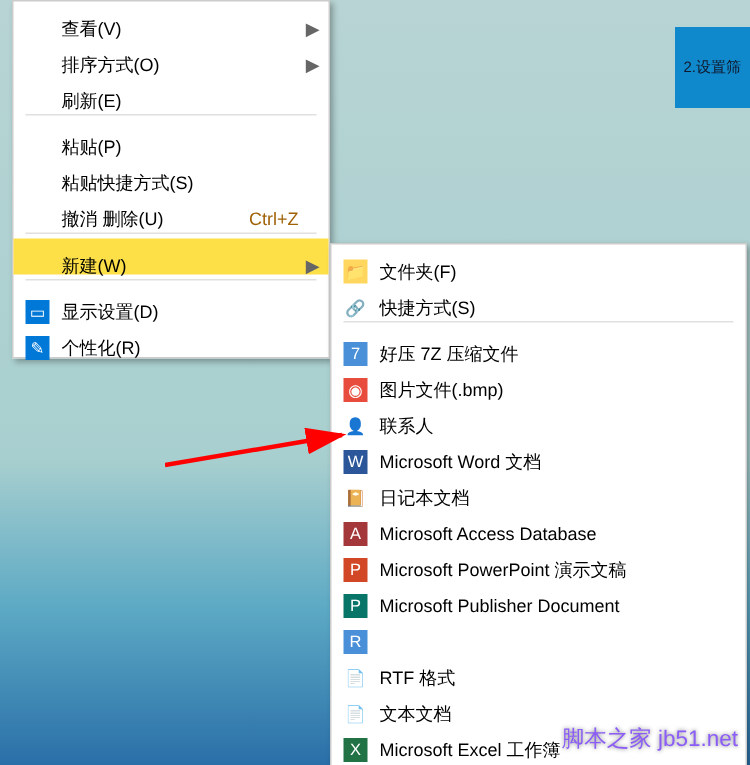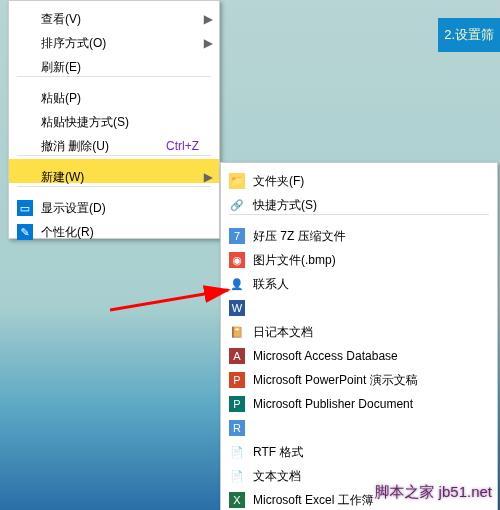--- a/index.html
+++ b/index.html
@@ -4,25 +4,25 @@
 <style>
 *{margin:0;padding:0;box-sizing:border-box;font-family:"Microsoft YaHei",sans-serif;font-size:12px}
 body{width:500px;height:510px;background:linear-gradient(180deg,#b8d4d4 0%,#a8cfcf 60%,#5ba8c4 80%,#2a6fa8 100%);position:relative;overflow:hidden}
 .menu{position:absolute;background:#fff;border:1px solid #ccc;box-shadow:2px 2px 4px rgba(0,0,0,.3)}
 .menu1{left:8px;top:0;width:212px}
 .menu2{left:220px;top:162px;width:278px}
 .item{display:flex;align-items:center;height:24px;padding:12px 8px 0 32px;position:relative;cursor:default}
 .item:hover,.item.hl{background:#cce8ff}
 .item.hl{background:#fde047}
 .sep{height:1px;background:#e0e0e0;margin:3px 8px}
-.shortcut{position:absolute;right:20px;color:#6d28d9}
+.shortcut{position:absolute;right:20px;color:#a16207}
 .arrow{position:absolute;right:6px;color:#666}
 .ico{position:absolute;left:8px;width:16px;height:16px;display:flex;align-items:center;justify-content:center;font-size:11px}
-.callout{position:absolute;right:0;top:18px;background:#1089cc;color:#fef9c3;padding:8px 6px;font-size:13px}
-.wm{position:absolute;right:8px;bottom:8px;color:#701a75;font-size:15px;text-shadow:0 0 3px rgba(0,0,0,.5)}
+.callout{position:absolute;right:0;top:18px;background:#1089cc;color:#0f172a;padding:20px 6px;font-size:10px}
+.wm{position:absolute;right:8px;bottom:8px;color:#8b5cf6;font-size:15px;text-shadow:0 0 3px rgba(0,0,0,.5)}
 .redarrow{position:absolute;left:110px;top:210px;pointer-events:none}
 </style>
 </head>
 <body>
 
 <div class="callout">2.设置筛</div>
 
 <div class="menu menu1">
   <div class="item">
       <span>查看(V)</span>
@@ -79,20 +79,21 @@
   <div class="item">
       <span class="ico" style="background:#e74c3c;color:#fff">◉</span>
       <span>图片文件(.bmp)</span>
     </div>
   <div class="item">
       <span class="ico">👤</span>
       <span>联系人</span>
     </div>
   <div class="item">
       <span class="ico" style="background:#2b579a;color:#fff">W</span>
+      <span>Microsoft Word 文档</span>
     </div>
   <div class="item">
       <span class="ico">📔</span>
       <span>日记本文档</span>
     </div>
   <div class="item">
       <span class="ico" style="background:#a4373a;color:#fff">A</span>
       <span>Microsoft Access Database</span>
     </div>
   <div class="item">

